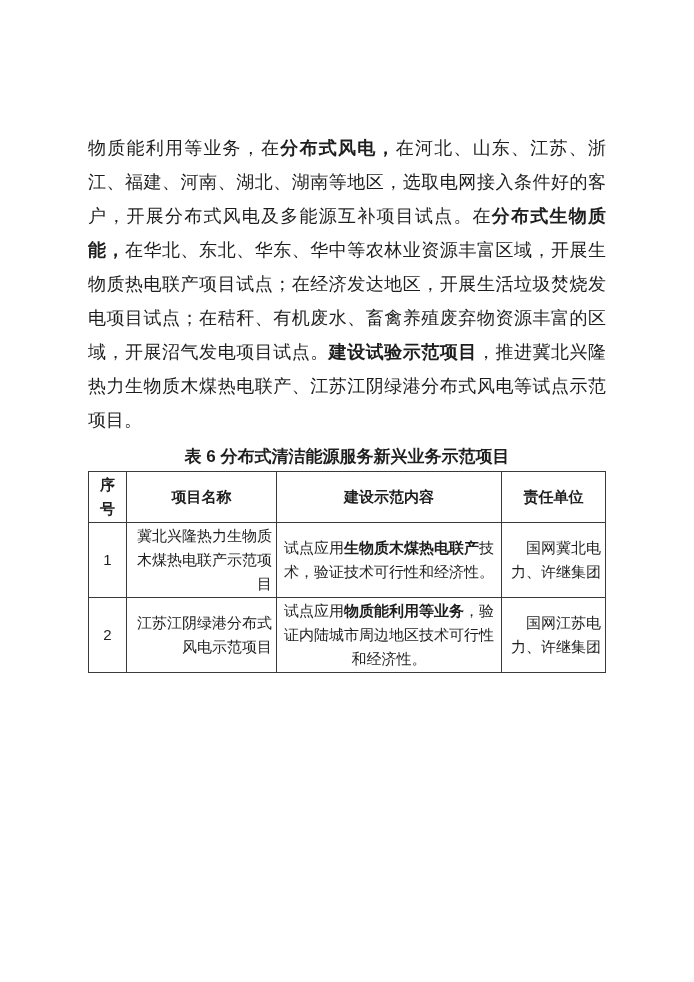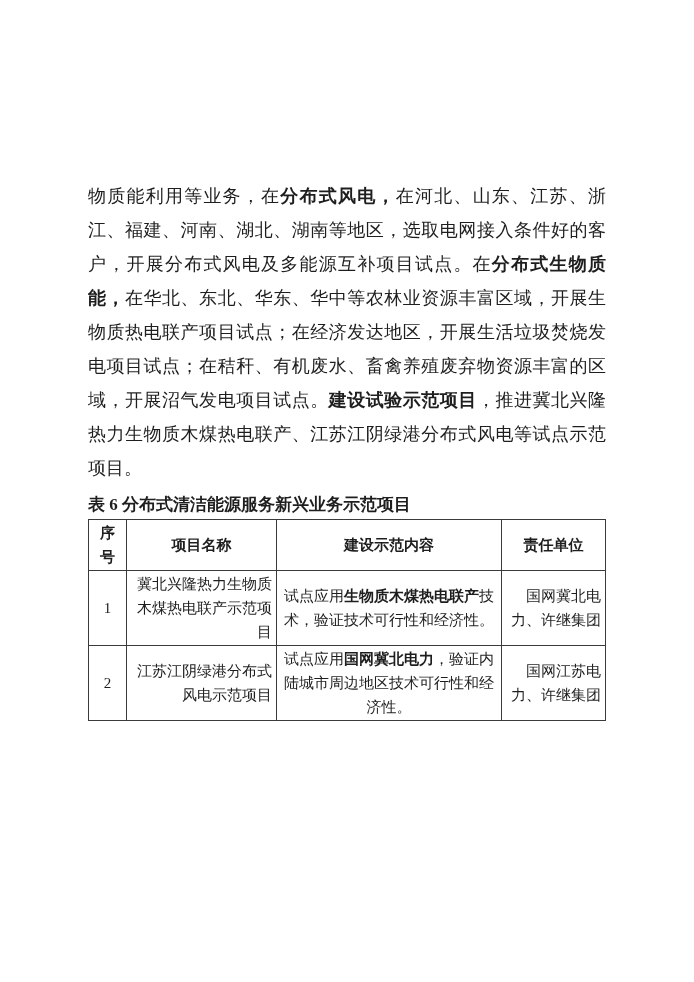--- a/index.html
+++ b/index.html
@@ -5,24 +5,23 @@
   html, body {
     margin: 0;
     padding: 0;
     background: #ffffff;
   }
   .page {
     position: relative;
     width: 694px;
     height: 689px;
     background: #ffffff;
-    font-family: Liberation Serif, serif;
+    font-family: Liberation Sans, sans-serif;
     color: #1e1e1e;
     overflow: hidden;
-    margin-top: 48px;
   }
   .content {
     position: absolute;
     left: 88px;
     top: 0;
     width: 518px;
     padding-top: 131px;
   }
   .para {
     font-size: 18px;
@@ -32,20 +31,21 @@
     word-break: break-all;
   }
   .para2 {
     text-indent: 2em;
   }
   .b { font-weight: bold; }
   .tbl-title {
     margin: 8px 0 2px 0;
     font-size: 17px;
     font-weight: bold;
+    text-align: center;
     line-height: 24px;
   }
   table.demo-table {
     width: 100%;
     border-collapse: collapse;
     table-layout: fixed;
     font-size: 15px;
     line-height: 24px;
   }
   table.demo-table th,
@@ -105,21 +105,21 @@
       <tbody>
         <tr>
           <td class="c-num">1</td>
           <td class="c-name">冀北兴隆热力生物质木煤热电联产示范项目</td>
           <td class="c-desc"><span>试点应用</span><span class="b">生物质木煤热电联产</span><span>技术，验证技术可行性和经济性。</span></td>
           <td class="c-unit">国网冀北电力、许继集团</td>
         </tr>
         <tr>
           <td class="c-num">2</td>
           <td class="c-name">江苏江阴绿港分布式风电示范项目</td>
-          <td class="c-desc"><span>试点应用</span><span class="b">国网冀北电力</span><span>，验证内陆城市周边地区技术可行性和经济性。</span></td>
+          <td class="c-desc"><span>试点应用</span><span class="b">物质能利用等业务</span><span>，验证内陆城市周边地区技术可行性和经济性。</span></td>
           <td class="c-unit">国网江苏电力、许继集团</td>
         </tr>
       </tbody>
     </table>
 
     <h3 class="sec-heading">3.核心技术</h3>
 
 
 
   </div>

